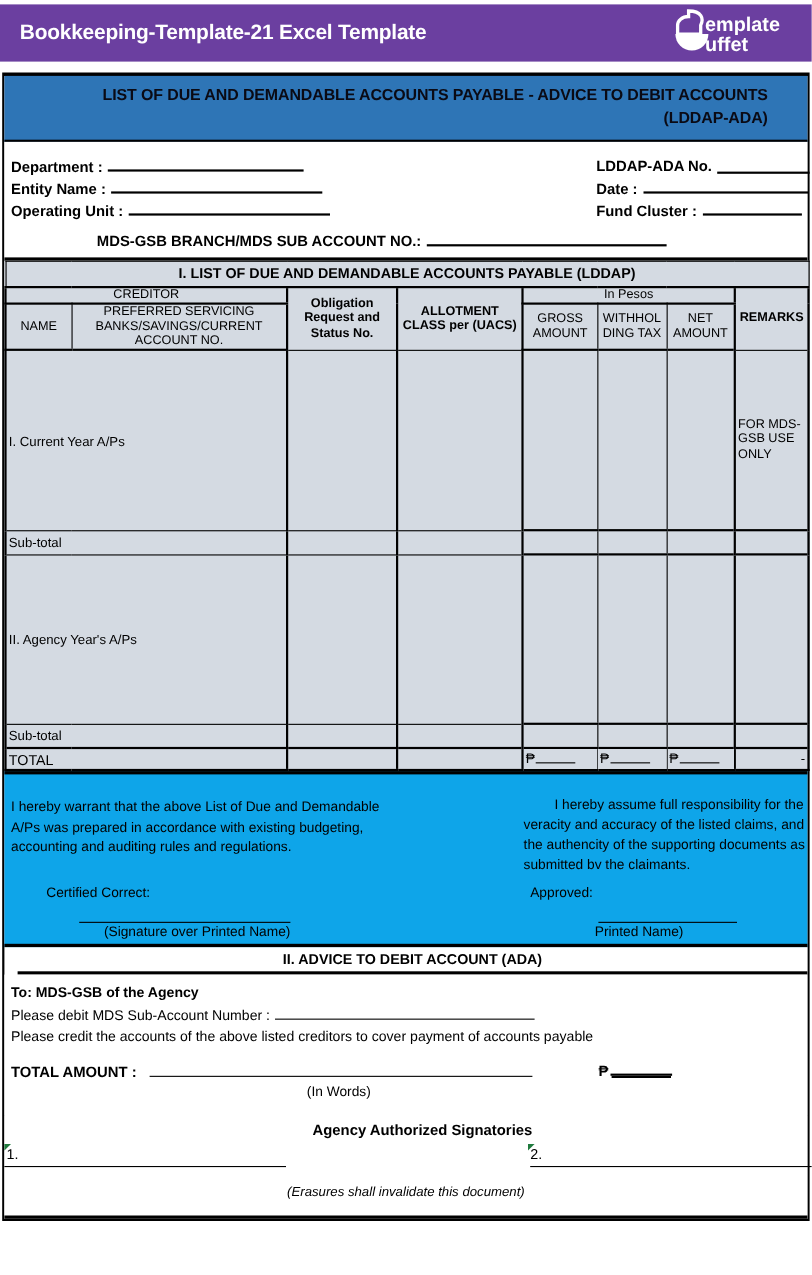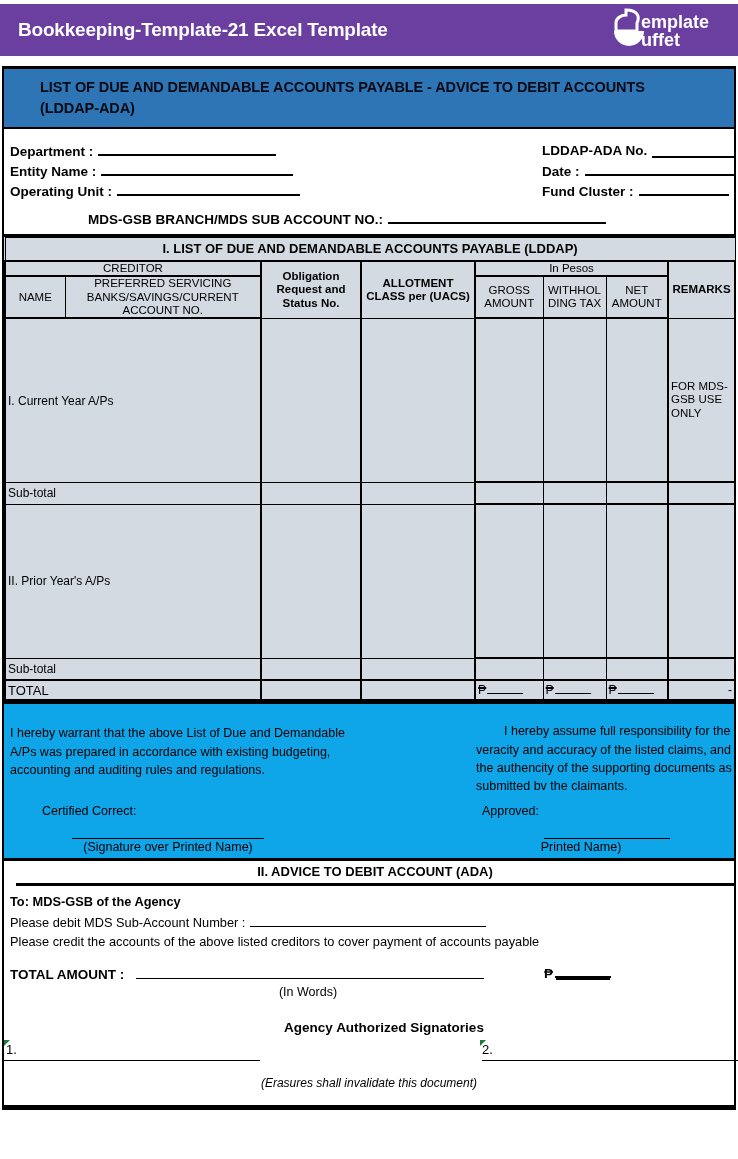--- a/index.html
+++ b/index.html
@@ -51,21 +51,21 @@
     border: 2px solid #000;
     border-top: 3px solid #000;
     background: #fff;
   }
 
   
   .titleband {
     background: #2e75b6;
     border-bottom: 2px solid #000;
     padding: 8px 36px 9px 36px;
-    text-align: left;
+    text-align: right;
   }
   .titleband .t {
     font-size: 14.5px;
     font-weight: bold;
     color: #0a0a14;
     line-height: 1.42;
     letter-spacing: -0.1px;
   }
 
   
@@ -225,21 +225,21 @@
   .sigline-l {
     position: absolute;
     left: 68px; top: 134px;
     width: 192px;
     border-top: 1.6px solid #000;
   }
   .sigcap-l {
     position: absolute;
     left: 68px; top: 136px;
     width: 192px;
-    text-align: center;
+    text-align: right;
     font-size: 12.5px;
   }
   .sigline-r {
     position: absolute;
     left: 540px; top: 134px;
     width: 126px;
     border-top: 1.6px solid #000;
   }
   .sigcap-r {
     position: absolute;
@@ -482,21 +482,21 @@
         <td class="subtotal-lbl thick-l" colspan="2" style="height:22px;">Sub-total</td>
         <td class="thick-l"></td>
         <td class="thick-l"></td>
         <td class="thick-l thick-t"></td>
         <td class="thick-t"></td>
         <td class="thick-t"></td>
         <td class="thick-l thick-r thick-t"></td>
       </tr>
 
       <tr>
-        <td class="rowlabel thick-l" colspan="2" style="height:154px;">II. Prior Year's A/Ps</td>
+        <td class="rowlabel thick-l" colspan="2" style="height:154px;">II. Agency Year's A/Ps</td>
         <td class="thick-l"></td>
         <td class="thick-l"></td>
         <td class="thick-l thick-t"></td>
         <td class="thick-t"></td>
         <td class="thick-t"></td>
         <td class="thick-l thick-r thick-t"></td>
       </tr>
 
       <tr>
         <td class="subtotal-lbl thick-l" colspan="2" style="height:22px;">Sub-total</td>

